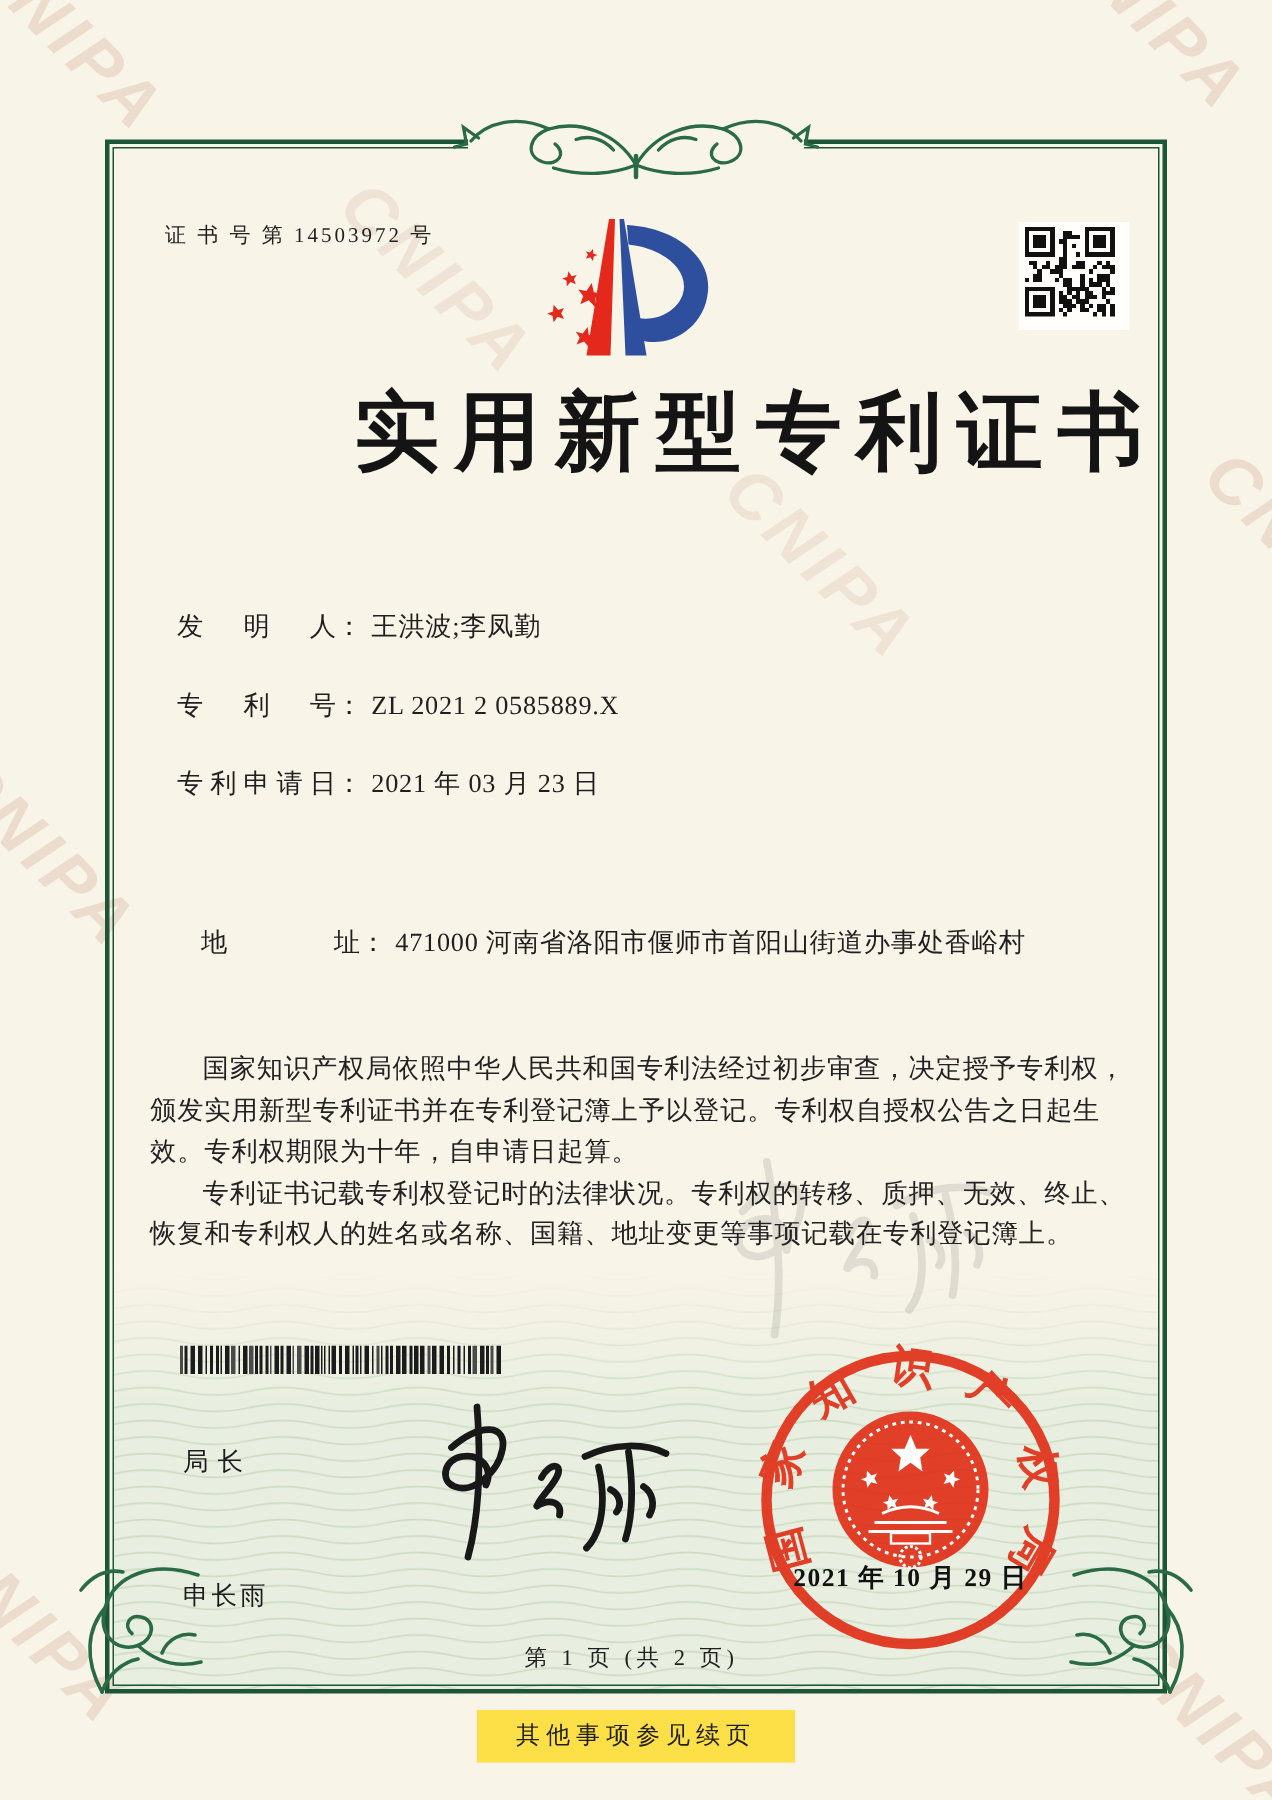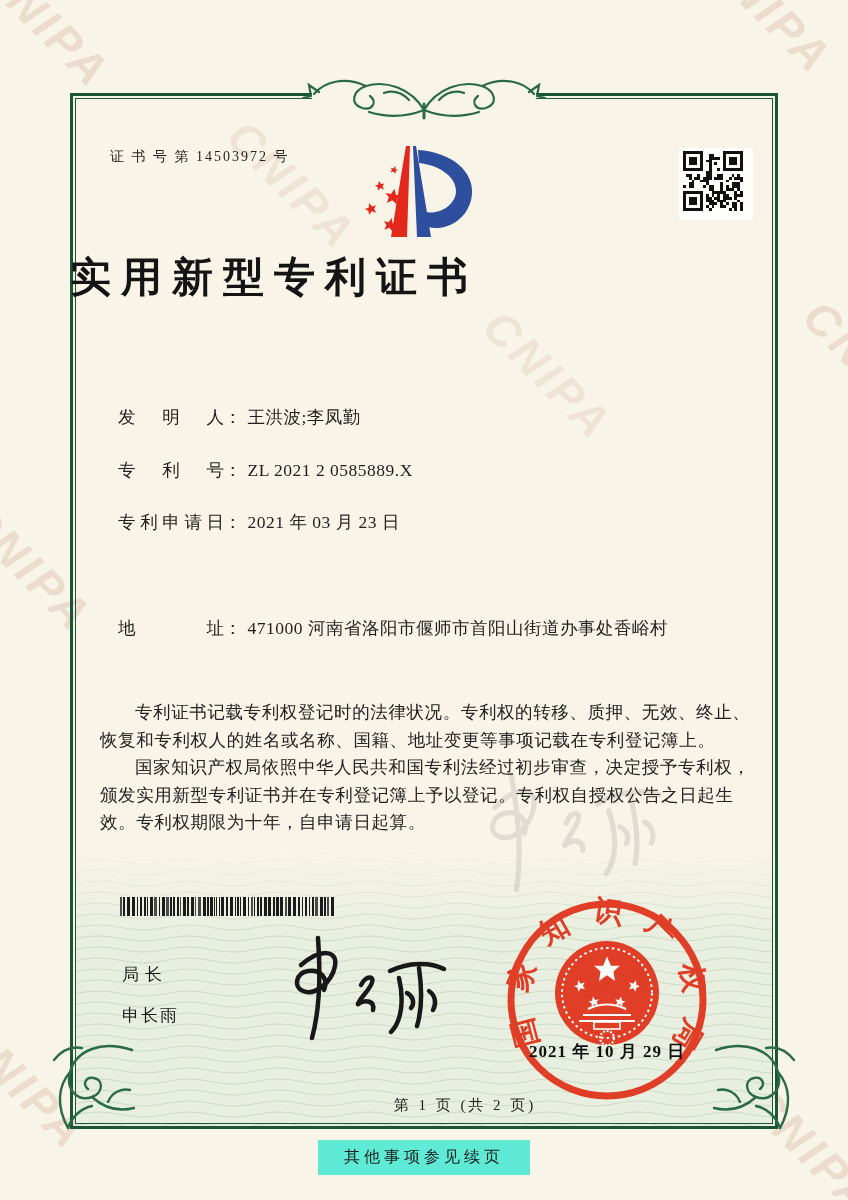--- a/index.html
+++ b/index.html
@@ -30,50 +30,50 @@
   
   .wave-band{position:absolute;left:76px;top:845px;width:696px;height:281px;z-index:2;}
   .wave-fade{position:absolute;left:76px;top:845px;width:696px;height:90px;z-index:2;
     background:linear-gradient(#f9f4e8, rgba(249,244,232,0));}
   
   .ornament{z-index:3;}
   
   .cert-no{left:110px;top:148px;font-size:14px;letter-spacing:2px;z-index:4;}
   .logo{left:340px;top:142px;z-index:4;}
   .qr{left:679px;top:148px;width:68px;height:66px;background:#fffefb;padding:3px;z-index:4;}
-  .title{left:70px;top:250px;width:702px;text-align:left;
-    font-size:41px;font-weight:600;letter-spacing:10px;color:#141414;z-index:4;}
+  .title{left:70px;top:250px;width:702px;text-align:right;
+    font-size:57px;font-weight:600;letter-spacing:10px;color:#141414;z-index:4;}
   
   .fields{left:118px;top:352px;width:620px;height:330px;z-index:4;font-size:17.5px;}
   .frow{position:absolute;left:0;white-space:nowrap;}
   .flabel{display:inline-block;width:106px;text-align:justify;text-align-last:justify;vertical-align:top;}
   .fcolon{display:inline-block;margin-right:6px;}
   .fvalue{letter-spacing:0.5px;}
   .pair2{position:absolute;left:314px;top:0;}
   
   .body-text{left:100px;top:699px;width:652px;z-index:4;
     font-size:17.5px;line-height:27.5px;letter-spacing:0.6px;color:#222;}
   .body-text p{margin:0;text-indent:2em;}
   
   .barcode{left:120px;top:897px;z-index:4;}
   
   .signer{left:122px;z-index:4;font-family:"Liberation Sans","DejaVu Sans",sans-serif;
     font-size:17px;color:#1c1c1c;}
   .signer-title{top:963px;letter-spacing:6px;}
-  .signer-name{top:1004px;letter-spacing:2px;}
+  .signer-name{top:1052px;letter-spacing:2px;}
   .signature{left:263px;top:933px;z-index:4;}
   .sig-ghost{left:468px;top:772px;z-index:3;opacity:0.10;transform:rotate(-6deg) scale(1.15);}
   
   .seal{left:503px;top:893px;z-index:5;}
   .seal-date{left:505px;top:1040px;width:204px;text-align:center;z-index:6;
     font-size:17px;letter-spacing:1px;color:#111;font-weight:600;}
   
-  .page-num{left:70px;top:1096px;width:702px;text-align:center;font-size:15px;letter-spacing:3px;z-index:4;padding-left:44px;}
+  .page-num{left:70px;top:1096px;width:702px;text-align:center;font-size:15px;letter-spacing:3px;z-index:4;}
   .continuation{left:50%;top:1140px;transform:translateX(-50%);z-index:4;
-    background:#5eead4;padding:7px 26px;font-size:16px;letter-spacing:4px;box-shadow:0 0 2px rgba(0,0,0,0.04);}
+    background:#fde047;padding:7px 26px;font-size:16px;letter-spacing:4px;box-shadow:0 0 2px rgba(0,0,0,0.04);}
 </style>
 </head>
 <body>
 
 <div class="wm" style="left:-34px;top:-4px;">CNIPA</div>
 <div class="wm" style="left:688px;top:-18px;">CNIPA</div>
 <div class="wm" style="left:788px;top:338px;">CNIPA</div>
 <div class="wm" style="left:-52px;top:540px;">CNIPA</div>
 <div class="wm" style="left:-58px;top:1058px;">CNIPA</div>
 <div class="wm inside" style="left:212px;top:158px;">CNIPA</div>
@@ -369,28 +369,28 @@
 <div class="abs fields">
   <div class="frow" style="top:53px;">
     <span class="flabel">发明人</span><span class="fcolon">：</span><span class="fvalue">王洪波;李凤勤</span>
   </div>
   <div class="frow" style="top:106px;">
     <span class="flabel">专利号</span><span class="fcolon">：</span><span class="fvalue">ZL 2021 2 0585889.X</span>
   </div>
   <div class="frow" style="top:158px;">
     <span class="flabel">专利申请日</span><span class="fcolon">：</span><span class="fvalue">2021 年 03 月 23 日</span>
   </div>
-  <div class="frow" style="top:264px;">
+  <div class="frow" style="top:264px;margin-left:16px;">
     <span class="flabel">地址</span><span class="fcolon">：</span><span class="fvalue">471000  河南省洛阳市偃师市首阳山街道办事处香峪村</span>
   </div>
 </div>
 
 <div class="abs body-text">
+  <p>国家知识产权局依照中华人民共和国专利法经过初步审查，决定授予专利权，颁发实用新型专利证书并在专利登记簿上予以登记。专利权自授权公告之日起生效。专利权期限为十年，自申请日起算。</p>
   <p>专利证书记载专利权登记时的法律状况。专利权的转移、质押、无效、终止、恢复和专利权人的姓名或名称、国籍、地址变更等事项记载在专利登记簿上。</p>
-  <p>国家知识产权局依照中华人民共和国专利法经过初步审查，决定授予专利权，颁发实用新型专利证书并在专利登记簿上予以登记。专利权自授权公告之日起生效。专利权期限为十年，自申请日起算。</p>
 </div>
 
 <svg class="abs barcode" id="barcode-svg" width="216" height="19">
     <rect x="0" y="0" width="2" height="19" fill="#4a4a4a"></rect>
     <rect x="3" y="0" width="2" height="19" fill="#1b1b1b"></rect>
     <rect x="7" y="0" width="3" height="19" fill="#1b1b1b"></rect>
     <rect x="12" y="0" width="3" height="19" fill="#1b1b1b"></rect>
     <rect x="17" y="0" width="1" height="19" fill="#1b1b1b"></rect>
     <rect x="20" y="0" width="2" height="19" fill="#1b1b1b"></rect>
     <rect x="24" y="0" width="2" height="19" fill="#1b1b1b"></rect>

